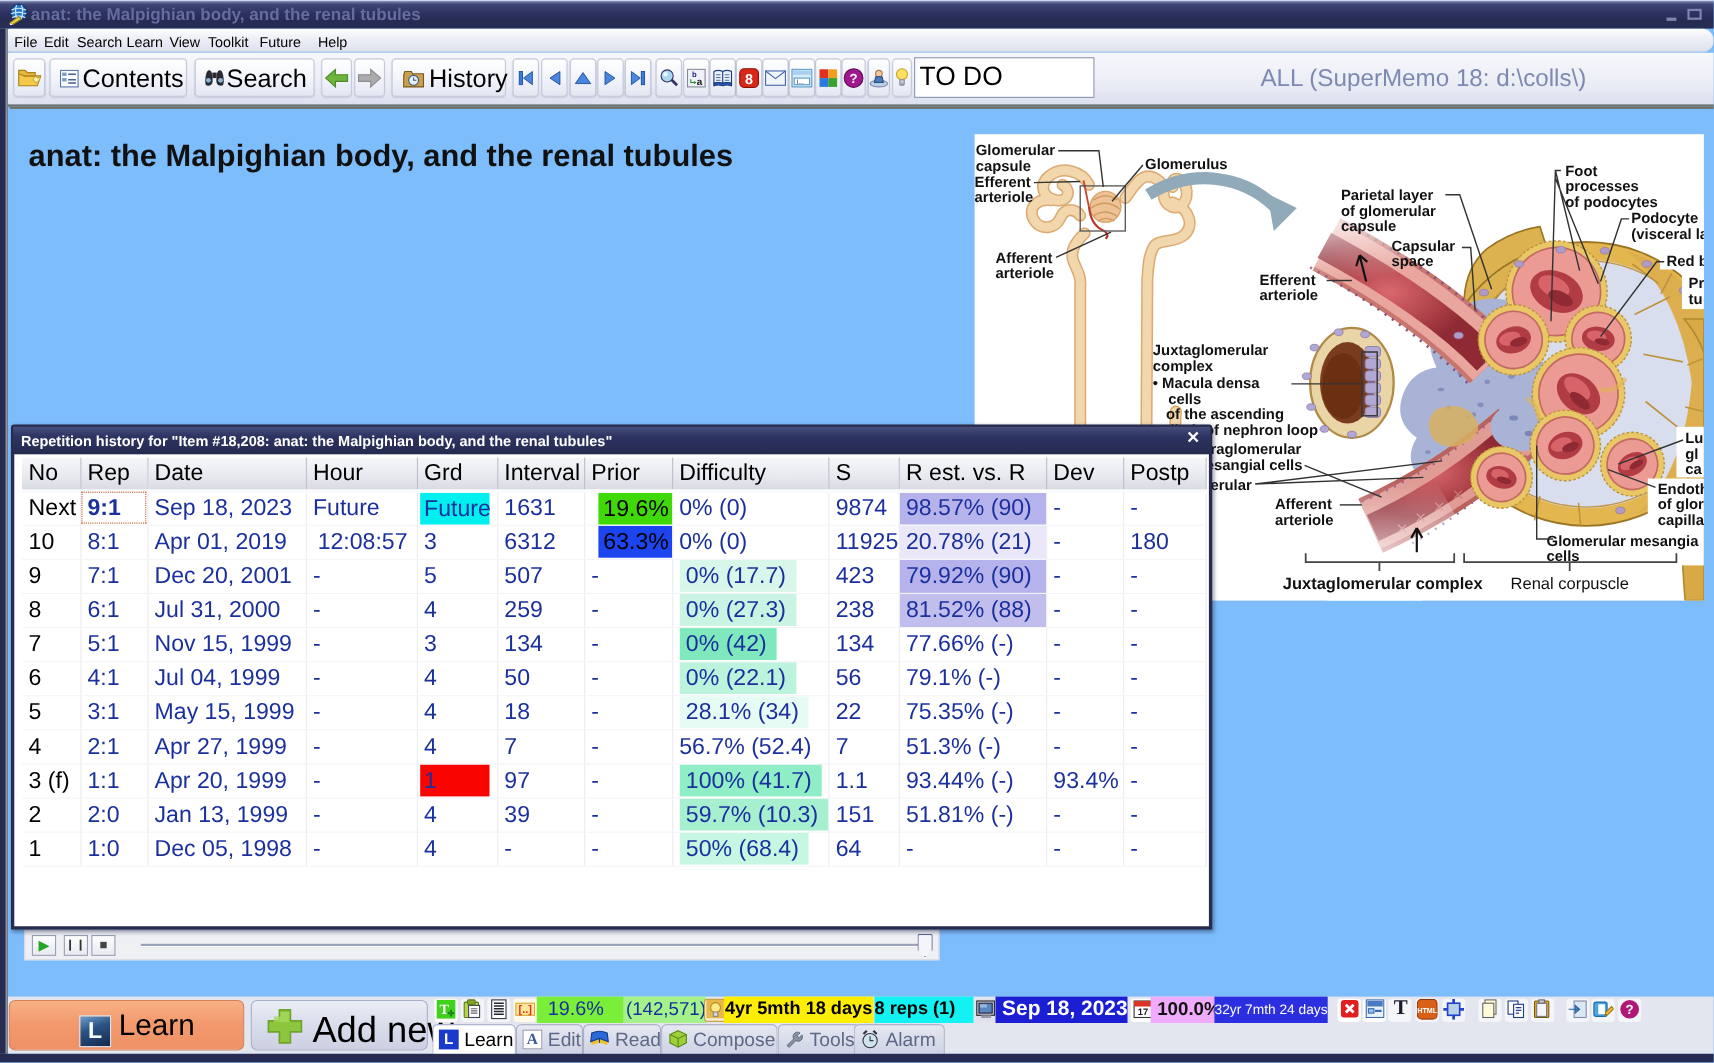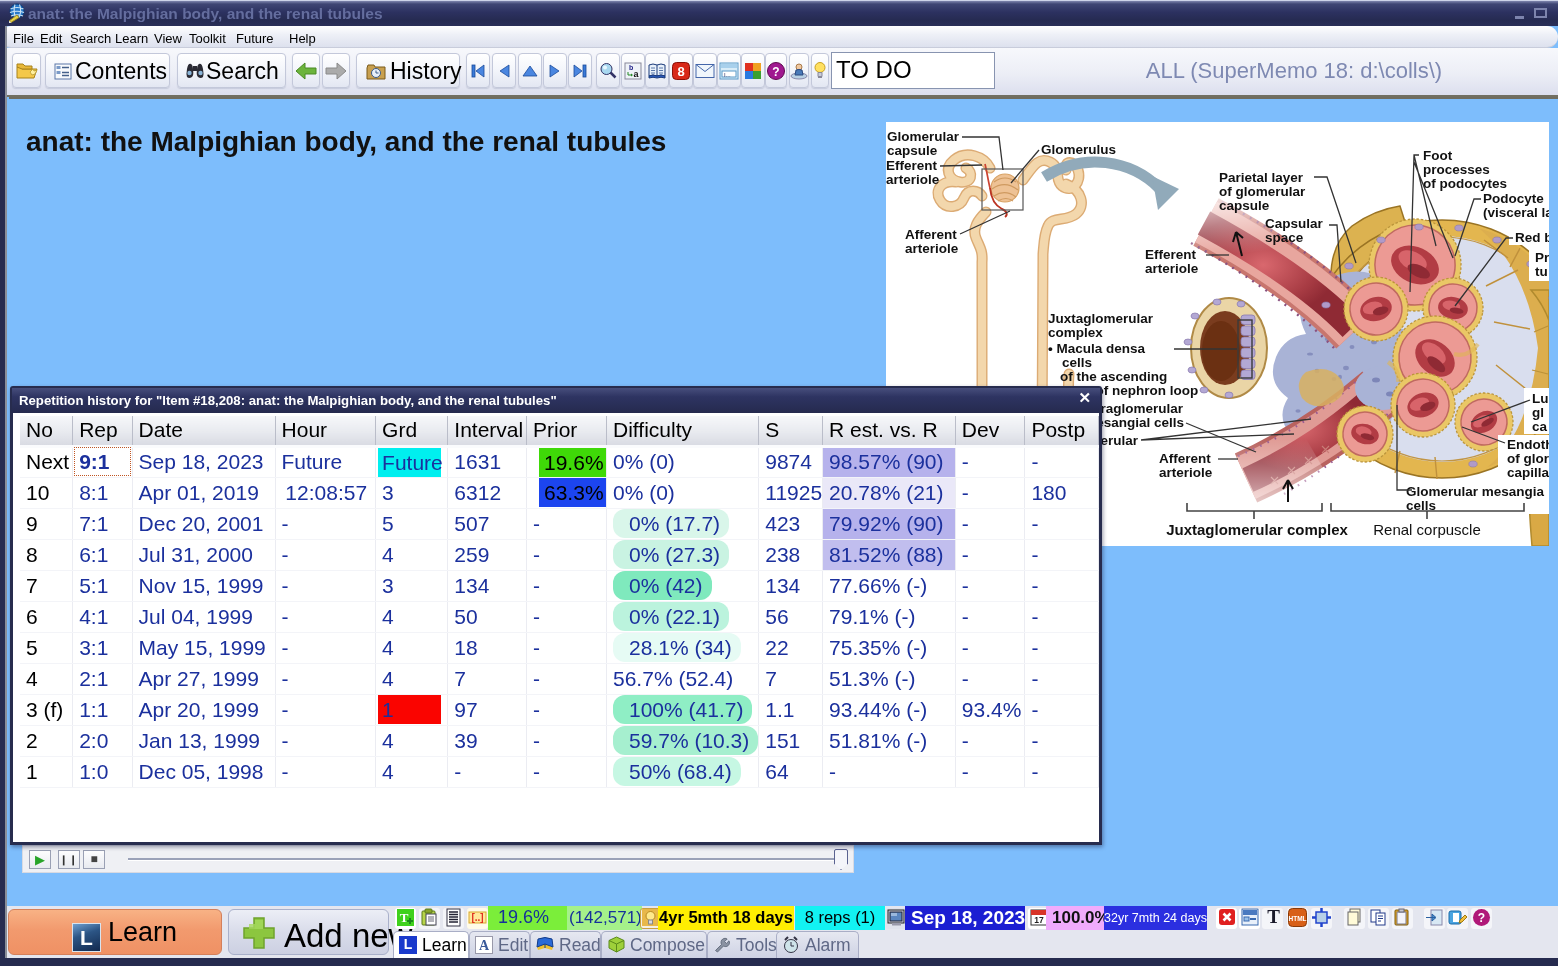--- a/index.html
+++ b/index.html
@@ -51,21 +51,21 @@
     color:#fff; font-size:13.2px; font-weight:bold; line-height:25px; padding-left:7px; }
   #dclose { position:absolute; right:8px; top:0px; color:#fff; font-size:15px; font-weight:bold; }
   #dtable { position:absolute; left:7px; top:27px; border-collapse:collapse; table-layout:fixed; }
   #dtable td { border-right:1px solid #ebecf2; border-bottom:1px solid #f3f4f8; font-size:21px;
     color:#1b309d; padding:0 0 0 6px; height:31px; white-space:nowrap; overflow:hidden; vertical-align:middle;}
   #dtable tr.hdr td { background:linear-gradient(180deg,#f6f7fa 0%,#e8eaef 55%,#d9dbe3 100%);
     color:#000; border-right:1px solid #babdc9; border-bottom:3px solid #fafbfd; height:30px; }
   #dtable td.blk { color:#000; }
   .gch { display:inline-block; width:63px; height:29px; line-height:29px; padding-left:4px; margin-left:-4px; }
   .pch { display:inline-block; width:67px; height:29px; line-height:29px; padding-left:5px; margin-left:6px; color:#000; }
-  .dch { display:inline-block; height:29px; line-height:29px; padding:0 9px 0 16px;border-radius:12px; }
+  .dch { display:inline-block; height:29px; line-height:29px; padding:0 9px 0 6px; }
   td.focus { outline:1px dotted #c05522; outline-offset:-2px;font-weight:bold; }
   .mico { position:absolute; top:2px; width:21px; height:21px; background:#f4f5f9; border-radius:3px; text-align:center; display:inline-block; overflow:hidden; }
   .bchip { position:absolute; top:0; height:24px; font-size:18px; line-height:23px; display:inline-block; padding-left:6px; white-space:nowrap; overflow:hidden; }
   .tab { position:absolute; top:25px; height:28px; white-space:nowrap; border:1px solid #a9aec6; border-bottom:none; border-radius:5px 5px 0 0;
     background:linear-gradient(180deg,#e6e8f1,#cdd1e3); font-size:17.5px; color:#5f6886; padding:3px 0 0 28px; }
   .tab.sel { background:#fff; color:#000; }
   .tico { position:absolute; left:5px; top:4px; width:18px; height:18px; font-size:14px; text-align:center; line-height:17px; display:inline-block; }
 </style>
 </head>
 <body>
@@ -750,21 +750,21 @@
         <text x="9.5" y="13" font-size="10" font-weight="bold" fill="#e03020" text-anchor="middle">[..]</text>
       </svg></span>
   <span class="bchip" style="left:481px;width:79px;background:#7bee3a;color:#15309a;padding-left:10px">19.6%</span>
   <span class="bchip" style="left:560px;width:75px;background:#a5f18a;color:#15309a;font-size:17px;padding-left:2px">(142,571)</span>
   <span class="mico" style="left:633px;background:#f5f0e0;border:1px solid #c8a040"><svg width="17" height="17" viewBox="0 0 17 17">
         <rect x="0" y="0" width="17" height="17" fill="#e8b84a"></rect>
         <circle cx="8.5" cy="7" r="4.5" fill="#ffe98a" stroke="#b88a20"></circle>
         <rect x="6.5" y="11" width="4" height="4" fill="#d8d8e0" stroke="#888"></rect>
       </svg></span>
   <span class="bchip" style="left:651px;width:136px;background:#ffee02;color:#000;font-weight:bold;font-size:16.5px;text-align:center;padding-left:0">4yr 5mth 18 days</span>
-  <span class="bchip" style="left:788px;width:90px;background:#12f2f2;color:#000;font-weight:normal;font-size:16.5px;text-align:center;padding-left:0">8 reps (1)</span>
+  <span class="bchip" style="left:788px;width:90px;background:#12f2f2;color:#000;font-weight:bold;font-size:16.5px;padding-left:0">8 reps (1)</span>
   <span class="mico" style="left:879px;background:#dfe2ec"><svg width="19" height="19" viewBox="0 0 19 19">
         <rect x="1" y="2" width="16" height="13" fill="#cdd2e2" stroke="#222"></rect>
         <rect x="3" y="4" width="12" height="9" fill="#5a86c0" stroke="#223"></rect>
         <rect x="4" y="5" width="6" height="3" fill="#9ab8dd"></rect>
         <rect x="5" y="15" width="9" height="2.5" fill="#99a"></rect>
       </svg></span>
   <span class="bchip" style="left:898px;width:120px;background:#1b1ed2;color:#fff;font-weight:bold;font-size:19px;text-align:center">Sep 18, 2023</span>
   <span class="mico" style="left:1021px;background:#fff"><svg width="18" height="19" viewBox="0 0 18 19">
         <rect x="1" y="2" width="16" height="15" fill="#fff" stroke="#333"></rect>
         <rect x="1" y="2" width="16" height="5" fill="#d83428"></rect>

